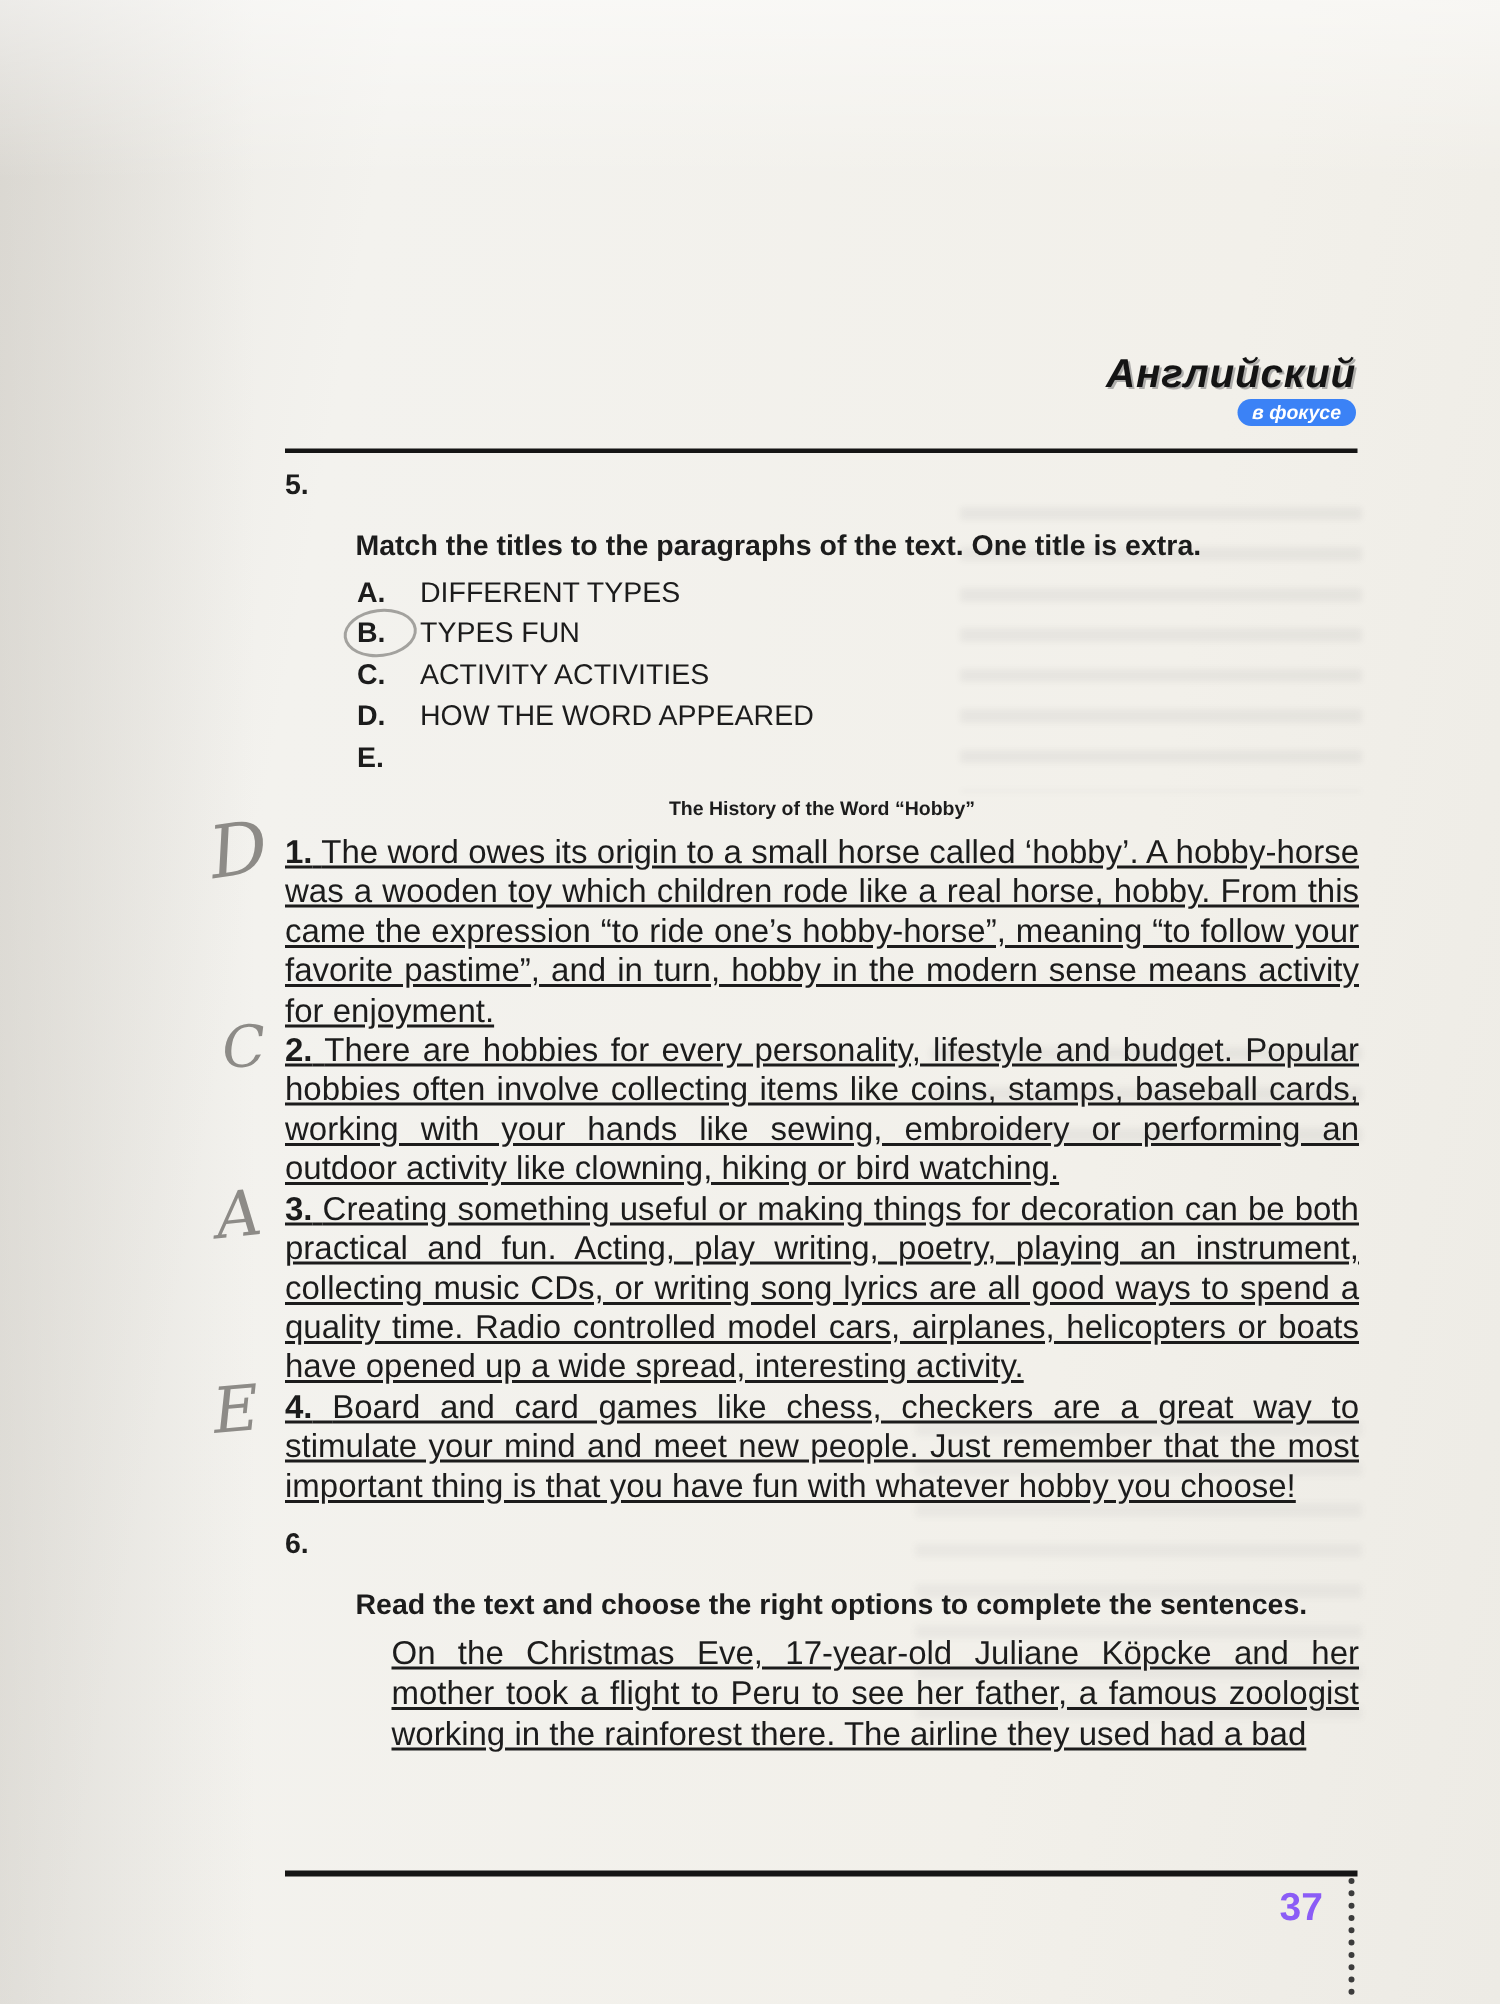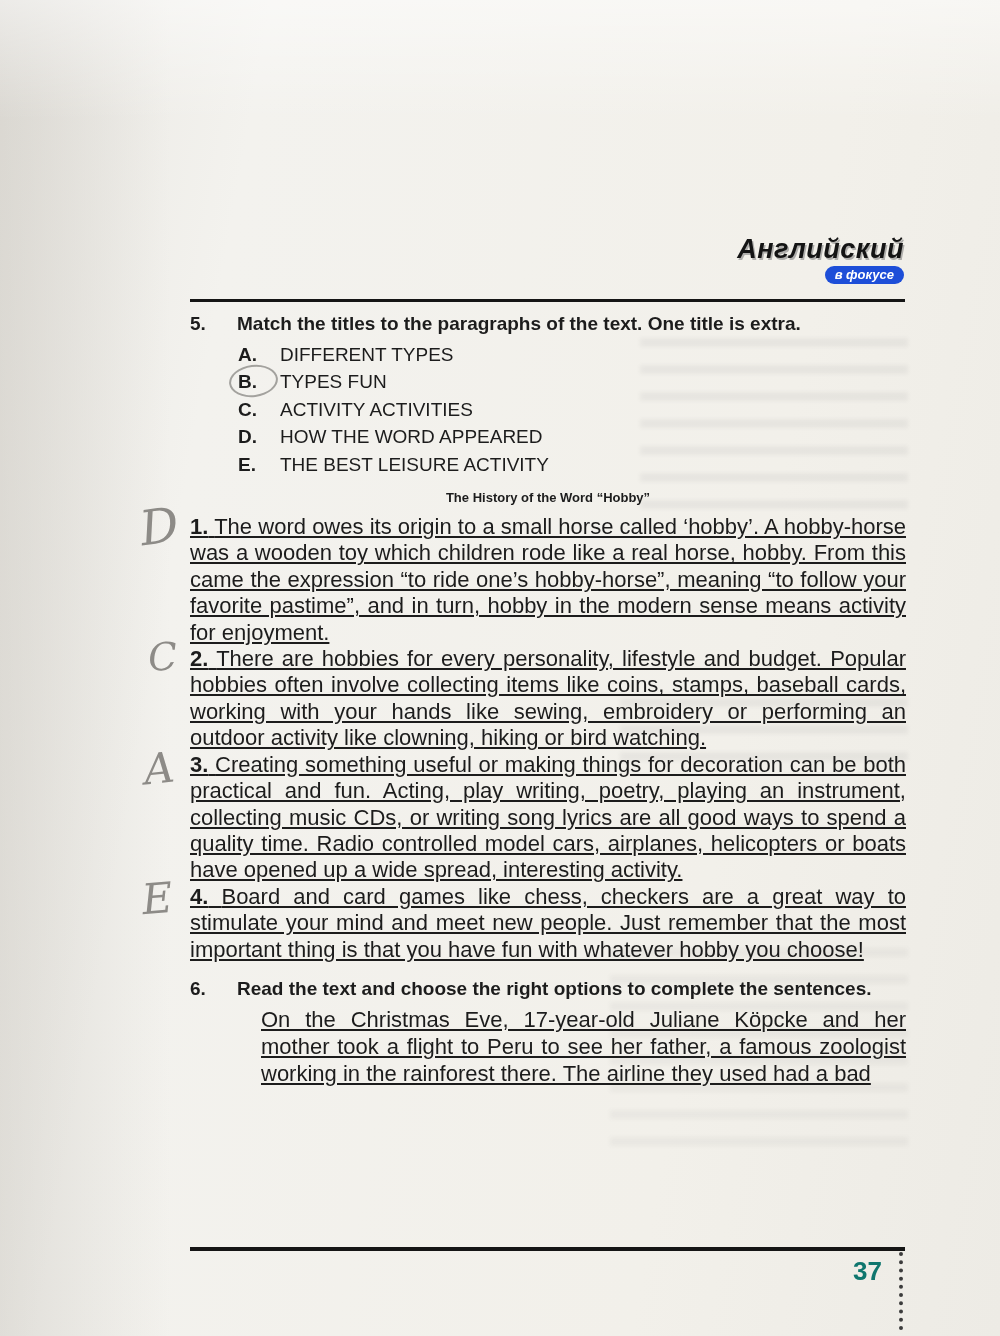--- a/index.html
+++ b/index.html
@@ -30,33 +30,33 @@
   .ghost-2 { left:620px; top:698px; width:288px; height:72px; }
   .ghost-3 { left:610px; top:948px; width:298px; height:200px; opacity:.35; }
 
   
   .logo { position:absolute; top:236px; right:96px; text-align:right; line-height:1; }
   .logo-line1 {
     font-weight:bold; font-style:italic; font-size:27px; letter-spacing:.5px;
     color:#141414; text-shadow:1.5px 1.5px 0 rgba(120,120,120,.55);
   }
   .logo-line2 {
-    display:inline-block; background:#1d4ed8; color:#fff; font-weight:bold;
+    display:inline-block; background:#3b82f6; color:#fff; font-weight:bold;
     font-size:13px; font-style:italic; padding:2px 10px 3px; border-radius:9px; margin-top:3px;
   }
 
   .rule { position:absolute; left:190px; right:95px; background:#151515; }
   .rule-top { top:299px; height:3px; }
   .rule-bottom { top:1247px; height:4px; }
 
   .content { position:absolute; left:190px; top:310px; width:716px; }
 
   .ex-head { display:flex; font-weight:bold; font-size:19px; line-height:27px; margin-bottom:4px; }
   .ex-num { width:47px; flex:none; }
-  .ex-text { flex:1; }
+  .ex-text { flex:1;margin-top:41px; }
 
   .options { margin:2px 0 2px 48px; }
   .opt { display:flex; font-size:19px; line-height:27.4px; position:relative; }
   .opt-letter { width:42px; flex:none; font-weight:bold; }
   .pencil-circle {
     position:absolute; left:-9px; top:-3px; width:49px; height:32px;
     border:2px solid #8f8d89; border-radius:50%; transform:rotate(-7deg); opacity:.8;
   }
 
   .text-title { text-align:center; font-size:13px; font-weight:bold; margin:6px 0 3px; line-height:27px; }
@@ -73,21 +73,21 @@
   .hand-d { left:-50px; top:-12px; font-size:48px; transform:rotate(-8deg); }
   .hand-c { left:-42px; top:-8px;  font-size:38px; transform:rotate(-4deg); }
   .hand-a { left:-46px; top:-4px;  font-size:42px; transform:rotate(-6deg); }
   .hand-e { left:-48px; top:-6px;  font-size:42px; transform:rotate(-5deg); }
 
   .ex6 { margin-top:12px; }
   .ex6-text { margin-top:4px; margin-left:71px; line-height:27px; }
 
   .page-number {
     position:absolute; top:1256px; right:118px;
-    font-size:26px; font-weight:bold; color:#0f766e;
+    font-size:26px; font-weight:bold; color:#8b5cf6;
   }
   .dotted-edge {
     position:absolute; top:1252px; bottom:6px; right:97px; width:0;
     border-right:4px dotted #3c3c3c;
   }
 </style>
 </head>
 <body>
 
 <div class="page">
@@ -125,21 +125,20 @@
       <div class="opt">
         <span class="opt-letter">C.</span>
         <span class="opt-text">ACTIVITY ACTIVITIES</span>
       </div>
       <div class="opt">
         <span class="opt-letter">D.</span>
         <span class="opt-text">HOW THE WORD APPEARED</span>
       </div>
       <div class="opt">
         <span class="opt-letter">E.</span>
-        <span class="opt-text">THE BEST LEISURE ACTIVITY</span>
       </div>
     </div>
 
     <h3 class="text-title">The History of the Word “Hobby”</h3>
 
     <div class="paras">
       <div class="para-wrap">
         <span class="hand hand-d">D</span>
         <p class="para"><span class="pnum">1.</span> <span>The word owes its origin to a small horse called ‘hobby’. A hobby-horse was a wooden toy which children rode like a real horse, hobby. From this came the expression “to ride one’s hobby-horse”, meaning “to follow your favorite pastime”, and in turn, hobby in the modern sense means activity for enjoyment.</span></p>
       </div>

